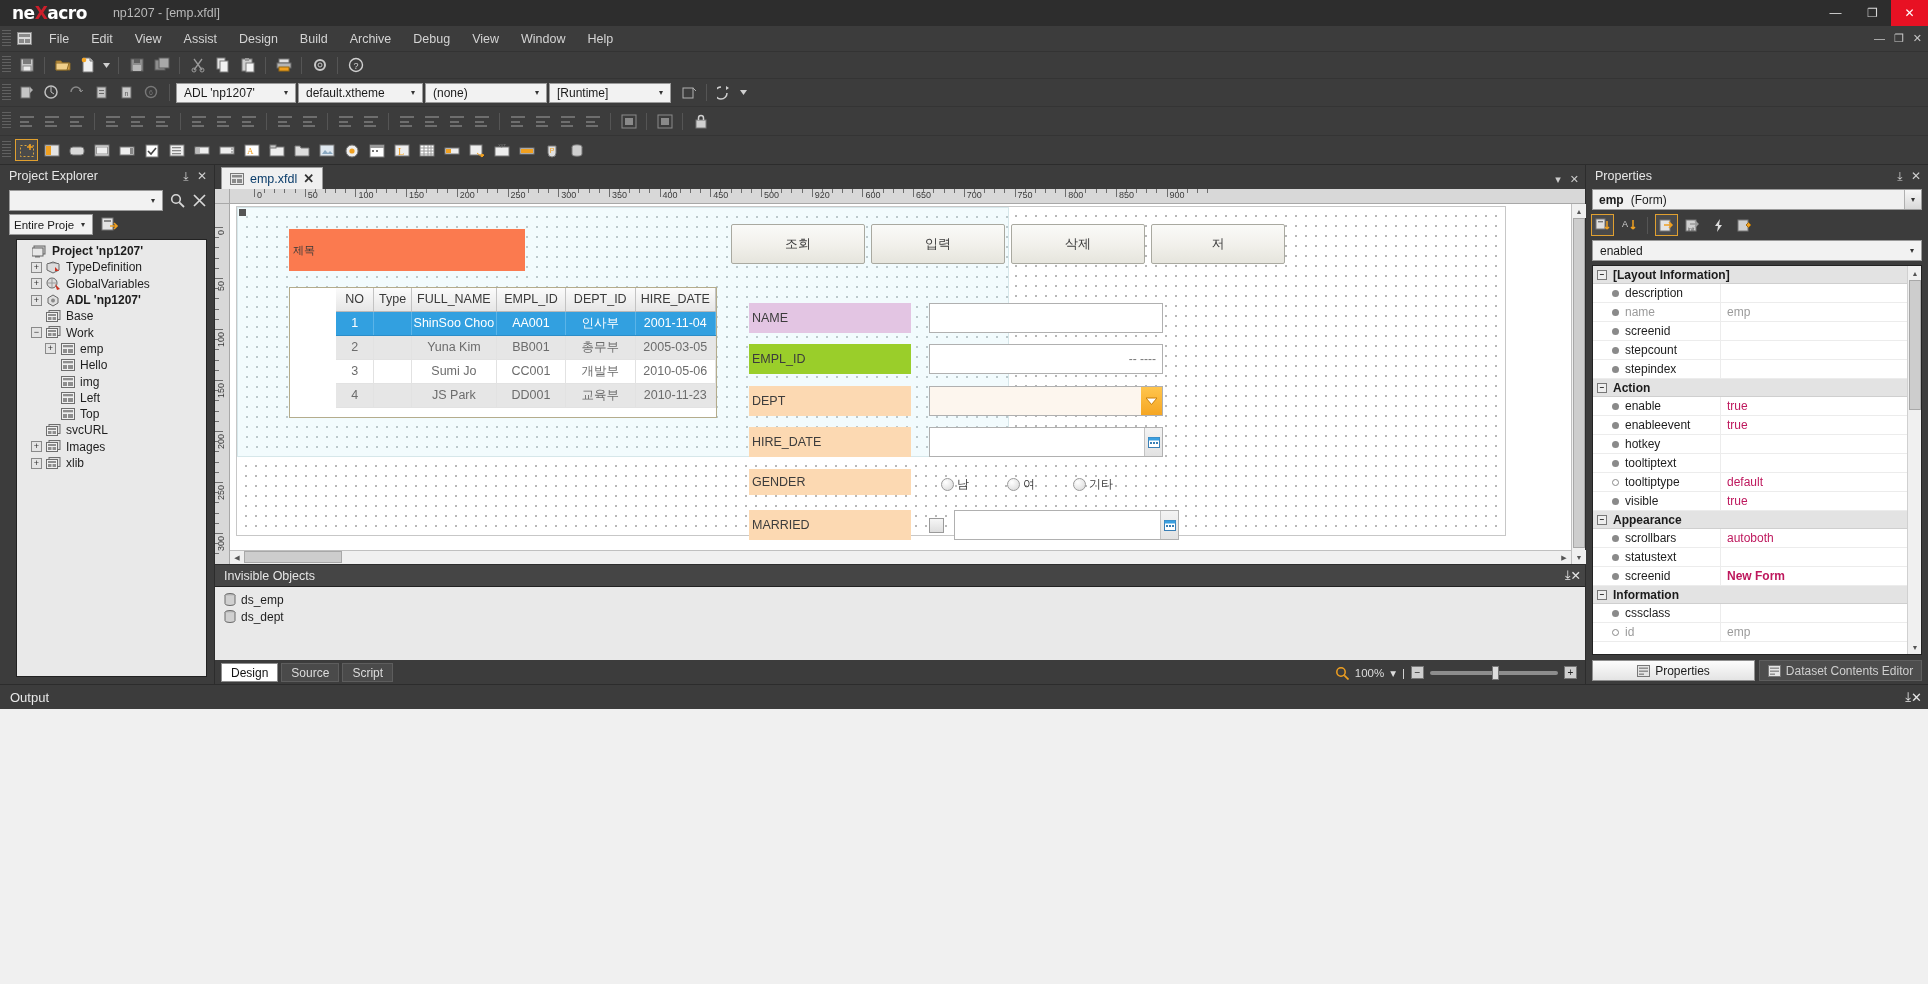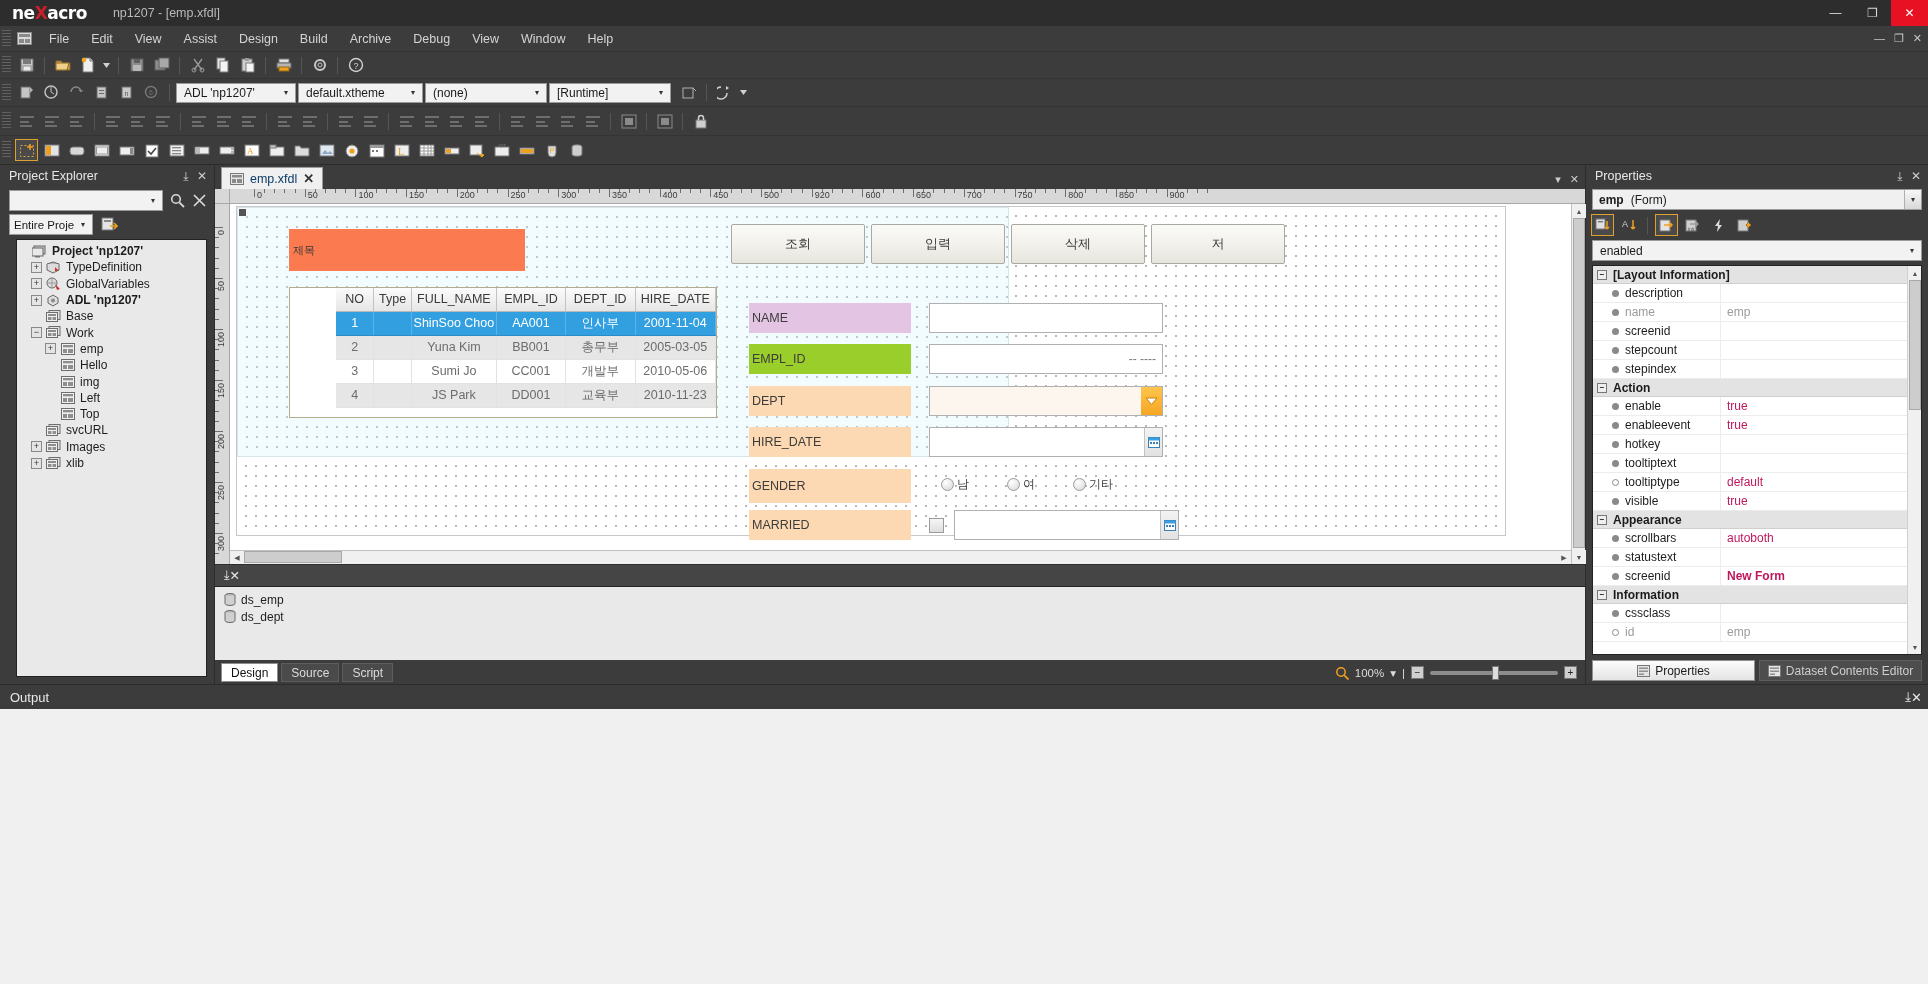--- a/index.html
+++ b/index.html
@@ -1259,21 +1259,21 @@
                     <span class="calbtn">
                       <svg width="12" height="12">
                         <rect x="0.5" y="1.5" width="11" height="10" fill="#fff" stroke="#3a7fb5"></rect>
                         <rect x="0.5" y="1.5" width="11" height="3" fill="#3a9fe0"></rect>
                         <rect x="2" y="6" width="2" height="2" fill="#3a7fb5"></rect>
                         <rect x="5" y="6" width="2" height="2" fill="#3a7fb5"></rect>
                         <rect x="8" y="6" width="2" height="2" fill="#3a7fb5"></rect>
                       </svg>
                     </span>
                   </div>
-                  <div class="w lblw" style="left: 512px; top: 262px; width: 162px; height: 34px; background: rgb(252, 217, 178);">
+                  <div class="w lblw" style="left: 512px; top: 262px; width: 162px; height: 26px; background: rgb(252, 217, 178);">
                     <span>GENDER</span>
                   </div>
                   <div class="w" style="left: 692px; top: 262px; height: 30px; width: 260px; display: flex; align-items: center; gap: 38px; padding-left: 12px;">
                     <span class="radio">
                       <span class="dot"></span>
                       <span>남</span>
                     </span>
                     <span class="radio">
                       <span class="dot"></span>
                       <span>여</span>
@@ -1312,20 +1312,21 @@
           <div class="cv-vscroll">
             <div class="sb-arrow">▲</div>
             <div class="sb-thumb" style="height:330px;width:12px;margin:0 auto"></div>
             <div class="sb-arrow" style="position:absolute;bottom:0">▼</div>
           </div>
         </div>
       </div>
 
       <div class="invis">
         <div class="invis-head">
+          <span style="flex:1">Invisible Objects</span>
           <span class="pin">⤓</span>
           <span class="xbtn">✕</span>
         </div>
         <div class="invis-body" id="invis-list">
             <div class="invis-item">
               <span>
                 <svg width="12" height="13">
                   <ellipse cx="6" cy="2.5" rx="5" ry="2" fill="#b8b8b8" stroke="#6a6a6a"></ellipse>
                   <path d="M1 2.5v8a5 2 0 0 0 10 0v-8" fill="#d0d0d0" stroke="#6a6a6a"></path>
                 </svg>

